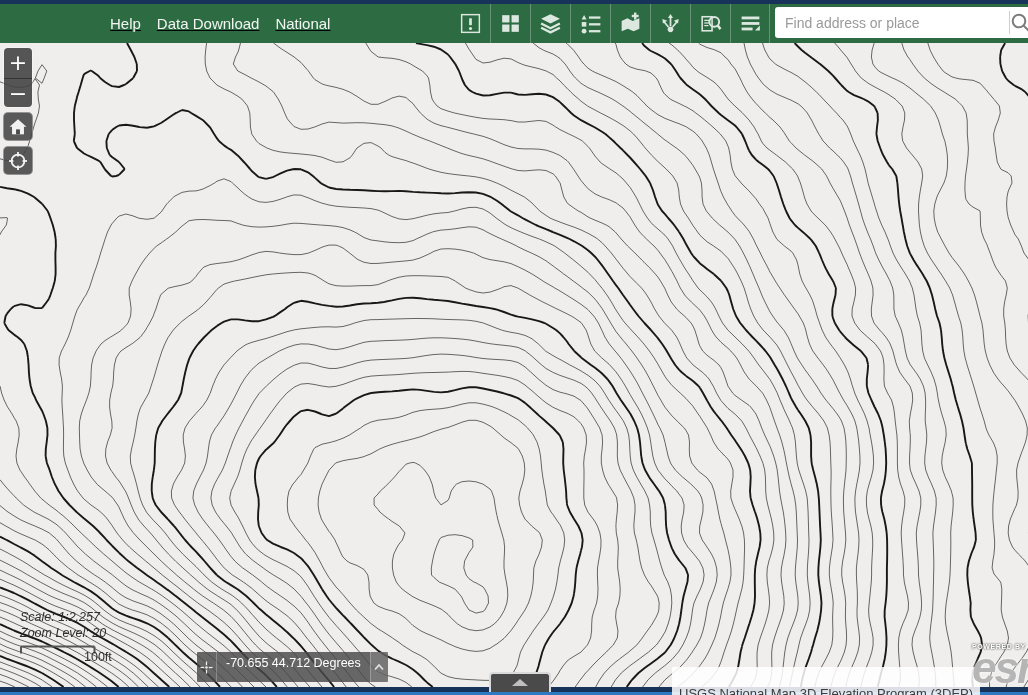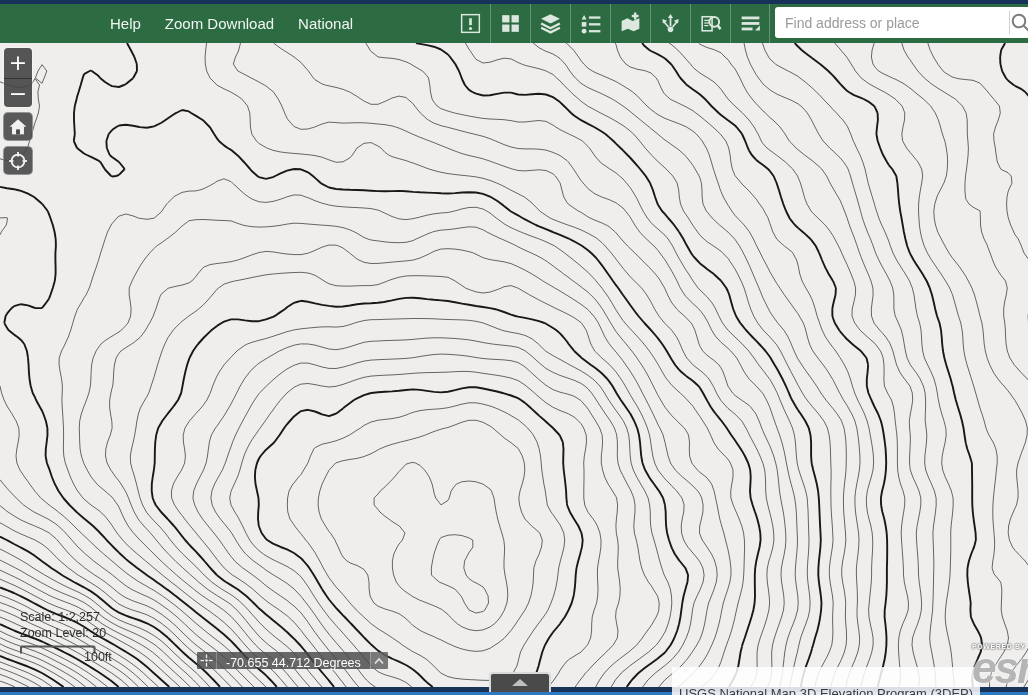--- a/index.html
+++ b/index.html
@@ -3,21 +3,21 @@
 <meta charset="utf-8">
 <style>
   * { margin:0; padding:0; box-sizing:border-box; }
   html,body { width:1028px; height:695px; overflow:hidden; background:#fff;
               font-family:"Liberation Sans", sans-serif; }
   #app { position:relative; width:1028px; height:695px; overflow:hidden; background:#efeeed; }
 
   
   #top-strip { position:absolute; left:0; top:0; width:1028px; height:4px; background:#17335a; z-index:10; }
   #header { position:absolute; left:0; top:4px; width:1028px; height:39px; background:#2d6b42; z-index:10; }
-  #main-menu { position:absolute; left:110px; top:0; height:39px; display:flex; align-items:center; gap:24px; }
+  #main-menu { position:absolute; left:110px; top:0; height:39px; display:flex; align-items:center; gap:16px;text-decoration:underline; }
   #main-menu a { color:#f2f6f3; font-size:15px; text-decoration:none; cursor:pointer; white-space:nowrap; }
   #toolbar { position:absolute; left:450px; top:0; height:39px; display:flex; }
   .tool { width:40px; height:39px; background:transparent; border:none; display:flex; align-items:center;
           justify-content:center; cursor:pointer; }
   .tool + .tool { border-left:1px solid rgba(255,255,255,.28); }
   .tool:last-child { border-right:1px solid rgba(255,255,255,.28); }
   .tool svg { width:25px; height:25px; }
   .tico { stroke:#dce8df; fill:none; }
   .tfill { fill:#dce8df; stroke:none; }
   #search-box { position:absolute; left:775px; top:3px; width:265px; height:31px; background:#fff;
@@ -39,25 +39,25 @@
           border-radius:5px; color:#fff; cursor:pointer; z-index:6; }
   #zoom-ctrl { position:absolute; left:3px; top:47px; width:30px; height:61px; border-radius:5px;
                overflow:hidden; border:1px solid rgba(255,255,255,.35); z-index:6; }
   #zoom-ctrl button { display:block; width:100%; height:30px; background:rgba(68,68,68,.9); border:none;
                       color:#fff; font-size:22px; line-height:26px; cursor:pointer; font-family:"DejaVu Sans",sans-serif; }
   #zoom-out-btn { border-top:1px solid rgba(20,20,20,.5) !important; }
   #home-btn   { left:3px; top:112px; width:30px; height:29px; }
   #locate-btn { left:3px; top:146px; width:30px; height:29px; }
   #home-btn svg, #locate-btn svg { display:block; margin:3px auto; }
 
-  #scale-panel { position:absolute; left:20px; top:610px; z-index:5; color:#2f2f2f; font-size:12.5px; line-height:15.5px; }
+  #scale-panel { position:absolute; left:20px; top:610px; z-index:5; color:#2f2f2f; font-size:12.5px; line-height:15.5px;font-style:italic; }
   #scalebar { position:absolute; left:20px; top:645px; z-index:5; }
   #scalebar-label { position:absolute; left:84px; top:650px; z-index:5; color:#2f2f2f; font-size:12.5px;text-align:center; }
 
-  #coordinate-bar { position:absolute; left:197px; top:652px; height:17px; display:flex; align-items:stretch;
+  #coordinate-bar { position:absolute; left:197px; top:652px; height:30px; display:flex; align-items:stretch;
                     background:rgba(72,72,72,.82); color:#fff; z-index:6; border-radius:1px; }
   #coord-crosshair { width:20px; display:flex; align-items:center; justify-content:center;
                      border-right:1px solid rgba(255,255,255,.25); cursor:pointer; }
   #coord-value { padding:0 9px; font-size:12.5px; line-height:22px; white-space:nowrap; }
   #coord-collapse { width:18px; display:flex; align-items:center; justify-content:center;
                     border-left:1px solid rgba(255,255,255,.25); background:rgba(255,255,255,.12); cursor:pointer; }
 
   #table-tab { position:absolute; left:489px; top:672px; width:62px; height:20px; background:#4a4a4a;
                border:2px solid #d9d9d9; border-bottom:none; border-radius:4px 4px 0 0; z-index:7; cursor:pointer; }
   #table-tab .tri { width:0; height:0; margin:5px auto 0; border-left:8px solid transparent;
@@ -77,21 +77,21 @@
 </head>
 <body>
 
 <div id="app">
 
   <div id="top-strip"></div>
 
   <header id="header">
     <nav id="main-menu">
       <a>Help</a>
-      <a>Zoom Download</a>
+      <a>Data Download</a>
       <a>National</a>
     </nav>
 
     <div id="toolbar">
       <button class="tool">
         <svg viewBox="0 0 24 24">
           <rect class="tico" x="3.5" y="3.5" width="17" height="17" stroke-width="1.4"></rect>
           <line class="tico" x1="12" y1="7" x2="12" y2="13.6" stroke-width="2.6"></line>
           <circle class="tfill" cx="12" cy="16.8" r="1.5"></circle>
         </svg>

